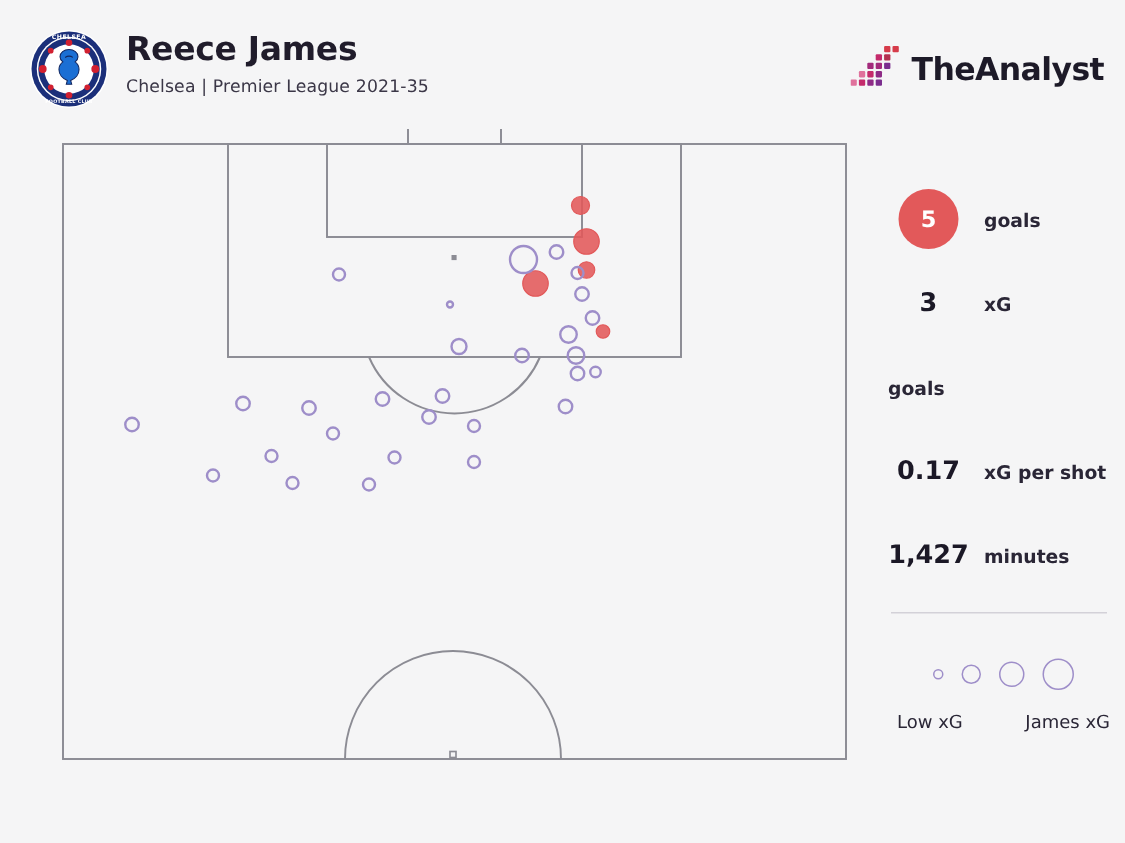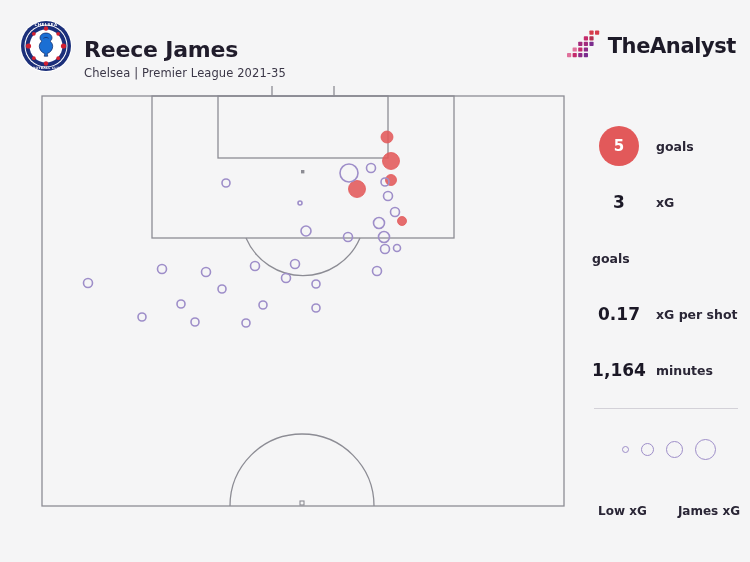--- a/index.html
+++ b/index.html
@@ -28,21 +28,21 @@
     left: 0; top: 0;
     width: 750px; height: 84px;
   }
   .crest {
     position: absolute;
     left: 19px; top: 19px;
     width: 54px; height: 54px;
   }
   .title-block {
     position: absolute;
-    left: 84px; top: 38px;
+    left: 84px; top: 22px;
   }
   .player-name {
     font-family: "DejaVu Sans", sans-serif;
     font-size: 22px;
     font-weight: 700;
     color: #201c2b;
     letter-spacing: -0.2px;
     line-height: 1.05;
     margin: 0;
     white-space: nowrap;
@@ -174,24 +174,23 @@
   .lc4 { width: 21px; height: 21px; }
   .legend-labels {
     display: flex;
     justify-content: space-between;
     margin-top: 8px;
     padding: 0 2px;
   }
   .legend-labels span {
     font-family: "DejaVu Sans", sans-serif;
     font-size: 12px;
-    font-weight: 700;
+    font-weight: 400;
     color: #2a2636;
     white-space: nowrap;
-    margin-top: 30px;
   }
 </style>
 </head>
 <body>
 
 <div class="page">
 
   <div class="header">
 
     <svg class="crest" viewBox="0 0 54 54">
@@ -316,21 +315,21 @@
 
     <div class="stat-row">
       <div class="stat-val">
         <span class="num-plain">0.17</span>
       </div>
       <div class="stat-label">xG per shot</div>
     </div>
 
     <div class="stat-row">
       <div class="stat-val">
-        <span class="num-plain">1,164</span>
+        <span class="num-plain">1,427</span>
       </div>
       <div class="stat-label">minutes</div>
     </div>
 
     <div class="divider"></div>
   </div>
 
   <div class="legend">
     <div class="legend-circles">
       <span class="lc lc1"></span>

